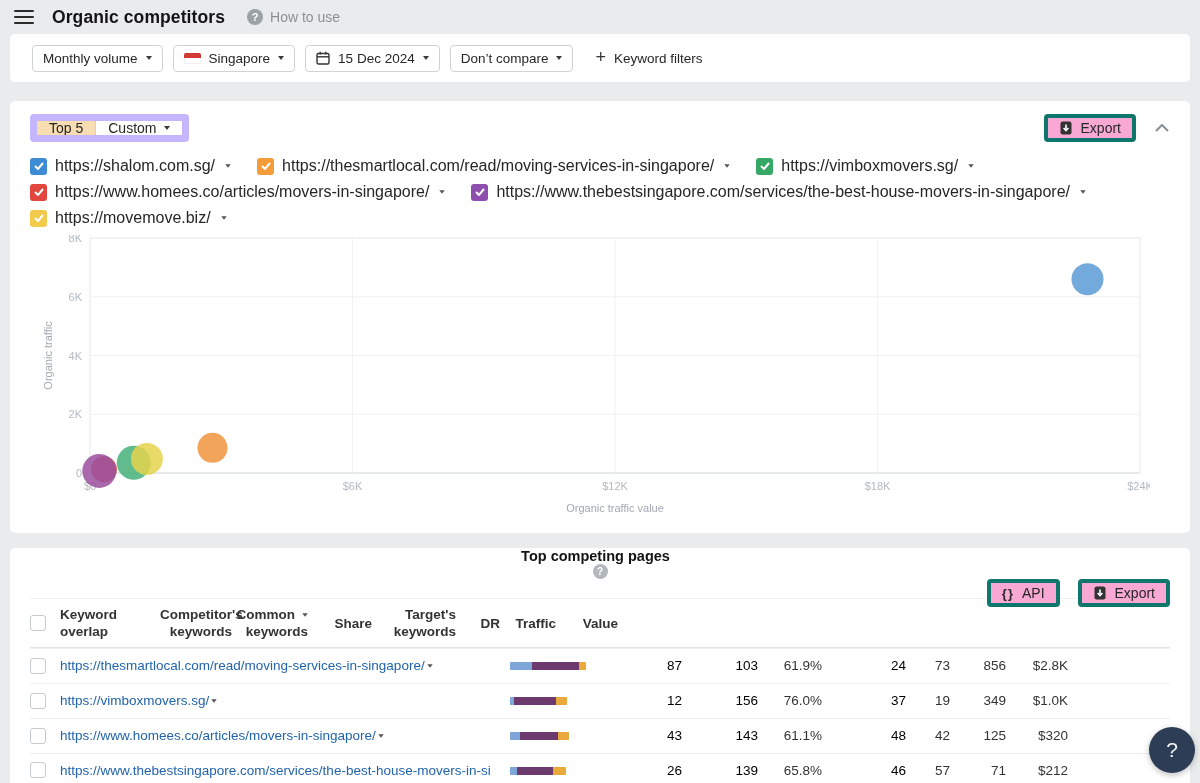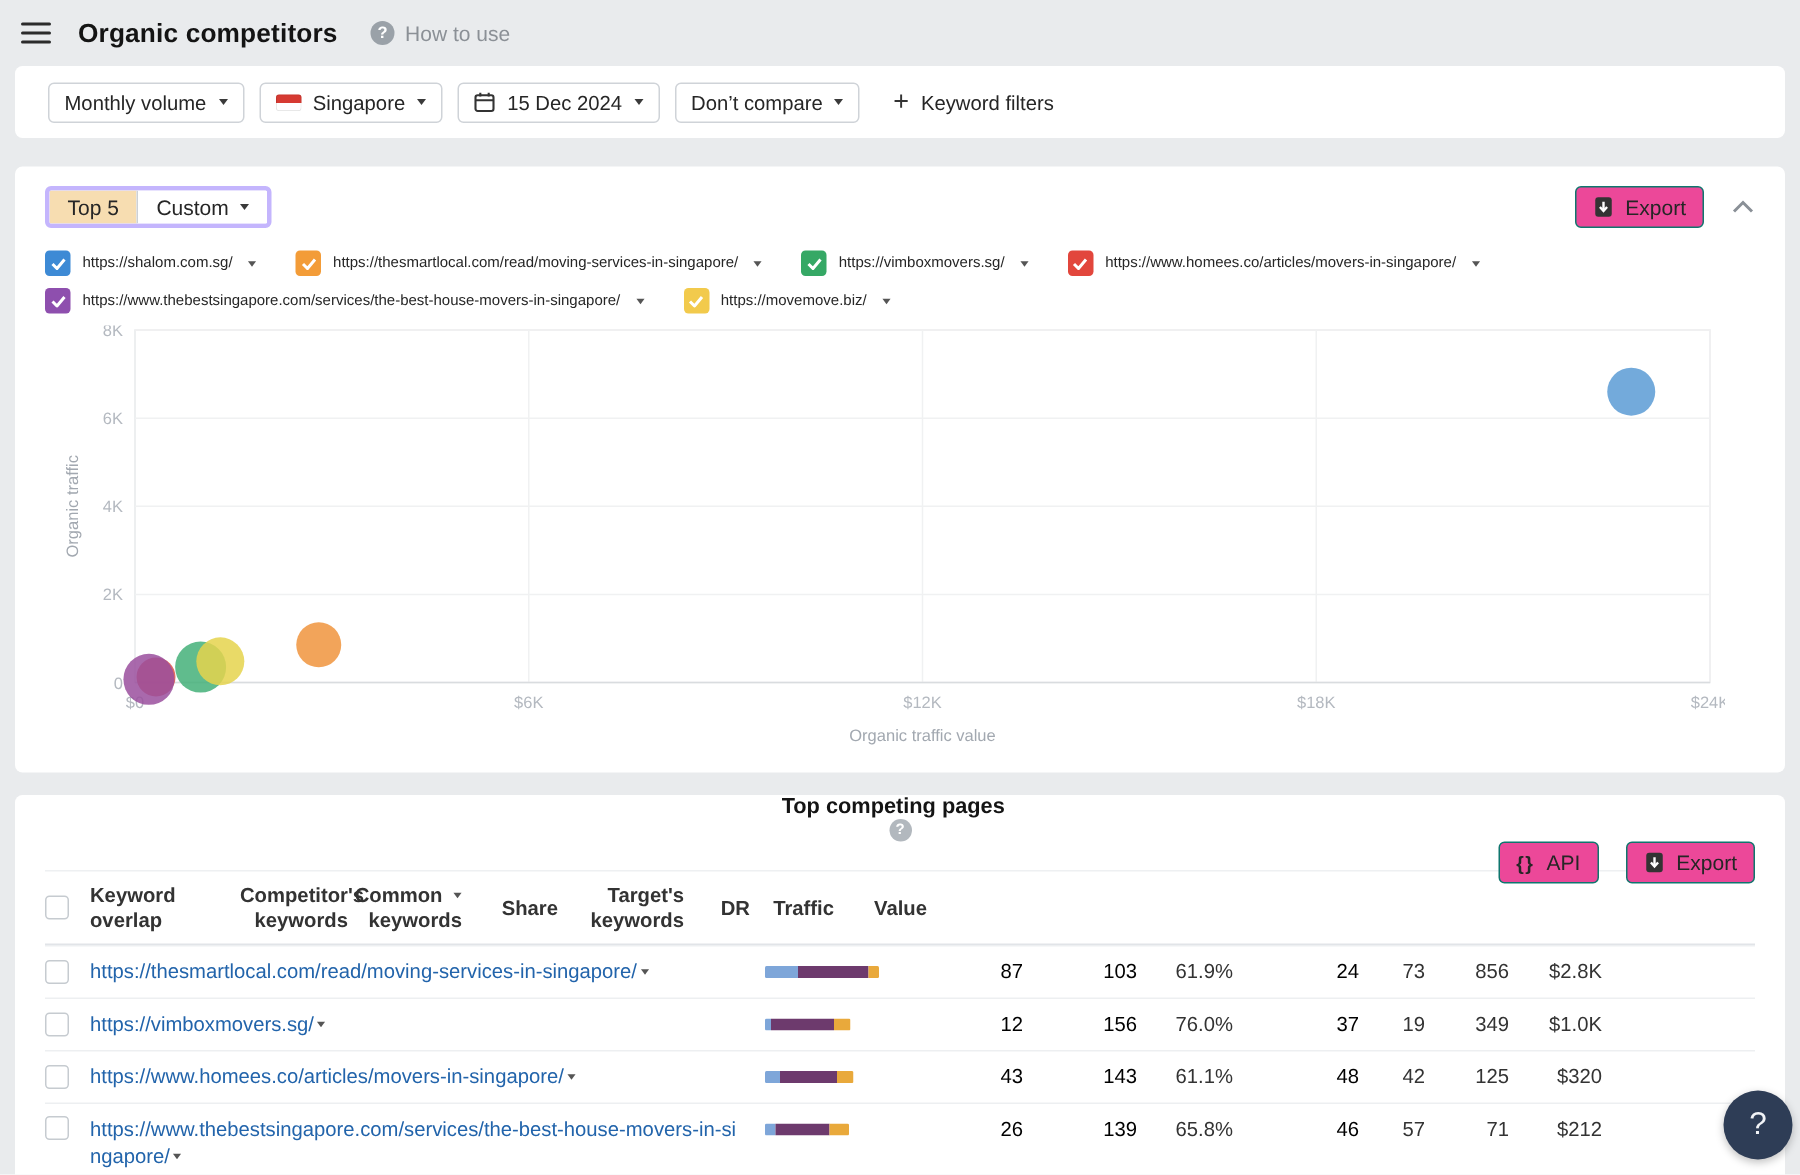--- a/index.html
+++ b/index.html
@@ -7,21 +7,21 @@
   body {
     width: 1200px; height: 783px;
     background: #e9ebed;
     font-family: "Liberation Sans", sans-serif;
     color: #262626;
     overflow: hidden;
     position: relative;
   }
 
   
-  .topbar { display: flex; align-items: center; height: 44px; padding: 0 14px; }
+  .topbar { display: flex; align-items: center; height: 34px; padding: 0 14px; }
   .hamburger { width: 20px; display: flex; flex-direction: column; gap: 3.5px; cursor: pointer; }
   .hamburger span { height: 2.5px; background: #2b2b2b; border-radius: 1px; }
   .page-title { font-size: 17.5px; font-weight: bold; color: #141414; margin: 0 0 0 18px; letter-spacing: .1px; }
   .help-link { display: flex; align-items: center; gap: 7px; margin-left: 22px; color: #8b9096; font-size: 14px; cursor: pointer; }
   .qicon {
     width: 16px; height: 16px; border-radius: 50%; background: #9aa1a8; color: #fff;
     font-size: 11px; font-weight: bold; display: flex; align-items: center; justify-content: center; flex: none;
   }
 
   
@@ -38,33 +38,33 @@
   .plus-glyph { font-size: 18px; line-height: 1; margin-top: -2px; color: #333; }
   .caret { width: 0; height: 0; border-left: 3.5px solid transparent; border-right: 3.5px solid transparent; border-top: 4.5px solid #3a3a3a; flex: none; }
   .caret.small { transform: scale(.9); margin-left: 2px; border-top-color: #555; }
   .flag-sg { width: 17px; height: 11px; border-radius: 2px; flex: none;
     background: linear-gradient(#d63a32 0 50%, #ffffff 50% 100%);
     box-shadow: inset 0 0 0 0.5px rgba(0,0,0,.12); }
 
   
   .chart-card { padding: 13px 20px 16px; margin-bottom: 15px; }
   .chart-controls { display: flex; align-items: center; }
-  .segmented { display: inline-flex; border: 3px solid #c4b5fd; border-radius: 4px; overflow: hidden; height: 28px; background: #fff; }
+  .segmented { display: inline-flex; border: 7px solid #c4b5fd; border-radius: 4px; overflow: hidden; height: 28px; background: #fff; }
   .seg-btn { display: flex; align-items: center; gap: 8px; padding: 0 12px; border: none; background: #fff;
     font-size: 14px; color: #262626; cursor: pointer; font-family: inherit; }
   .seg-btn.active { background: #f7ddb1; }
   .seg-btn + .seg-btn { border-left: 1px solid #ccd0d5; }
   .controls-right { margin-left: auto; display: flex; align-items: center; gap: 18px; }
   .btn { display: inline-flex; align-items: center; gap: 8px; height: 28px; padding: 0 11px;
-    background: #ec4899; border: 1px solid #0f766e; border-radius: 4px;
+    background: #f9a8d4; border: 4px solid #0f766e; border-radius: 4px;
     font-size: 14px; color: #262626; cursor: pointer; font-family: inherit; }
   .collapse-icon { cursor: pointer; display: flex; align-items: center; }
 
   .legend { display: flex; flex-wrap: wrap; column-gap: 26px; row-gap: 8px; margin: 15px 0 2px; max-width: 1145px; }
-  .legend-item { display: flex; align-items: center; gap: 8px; font-size: 10px; color: #262626; cursor: pointer; }
+  .legend-item { display: flex; align-items: center; gap: 8px; font-size: 16px; color: #262626; cursor: pointer; }
   .legend-check { width: 17px; height: 17px; border-radius: 3px; display: flex; align-items: center; justify-content: center; flex: none; cursor: pointer; }
 
   #bubble-svg { display: block; margin: 8px 0 0 10px; }
 
   
   .table-card { padding: 0 20px 4px; }
   .table-title-row { display: flex; align-items: center; height: 50px; flex-direction: column; }
   .table-title { font-size: 14.5px; font-weight: bold; color: #141414; margin: 0 9px 0 0; }
   .table-title-row .qicon { width: 15px; height: 15px; background: #b2b8be; font-size: 10px; }
   .braces-glyph { font-weight: bold; font-size: 13px; letter-spacing: 1px; }

